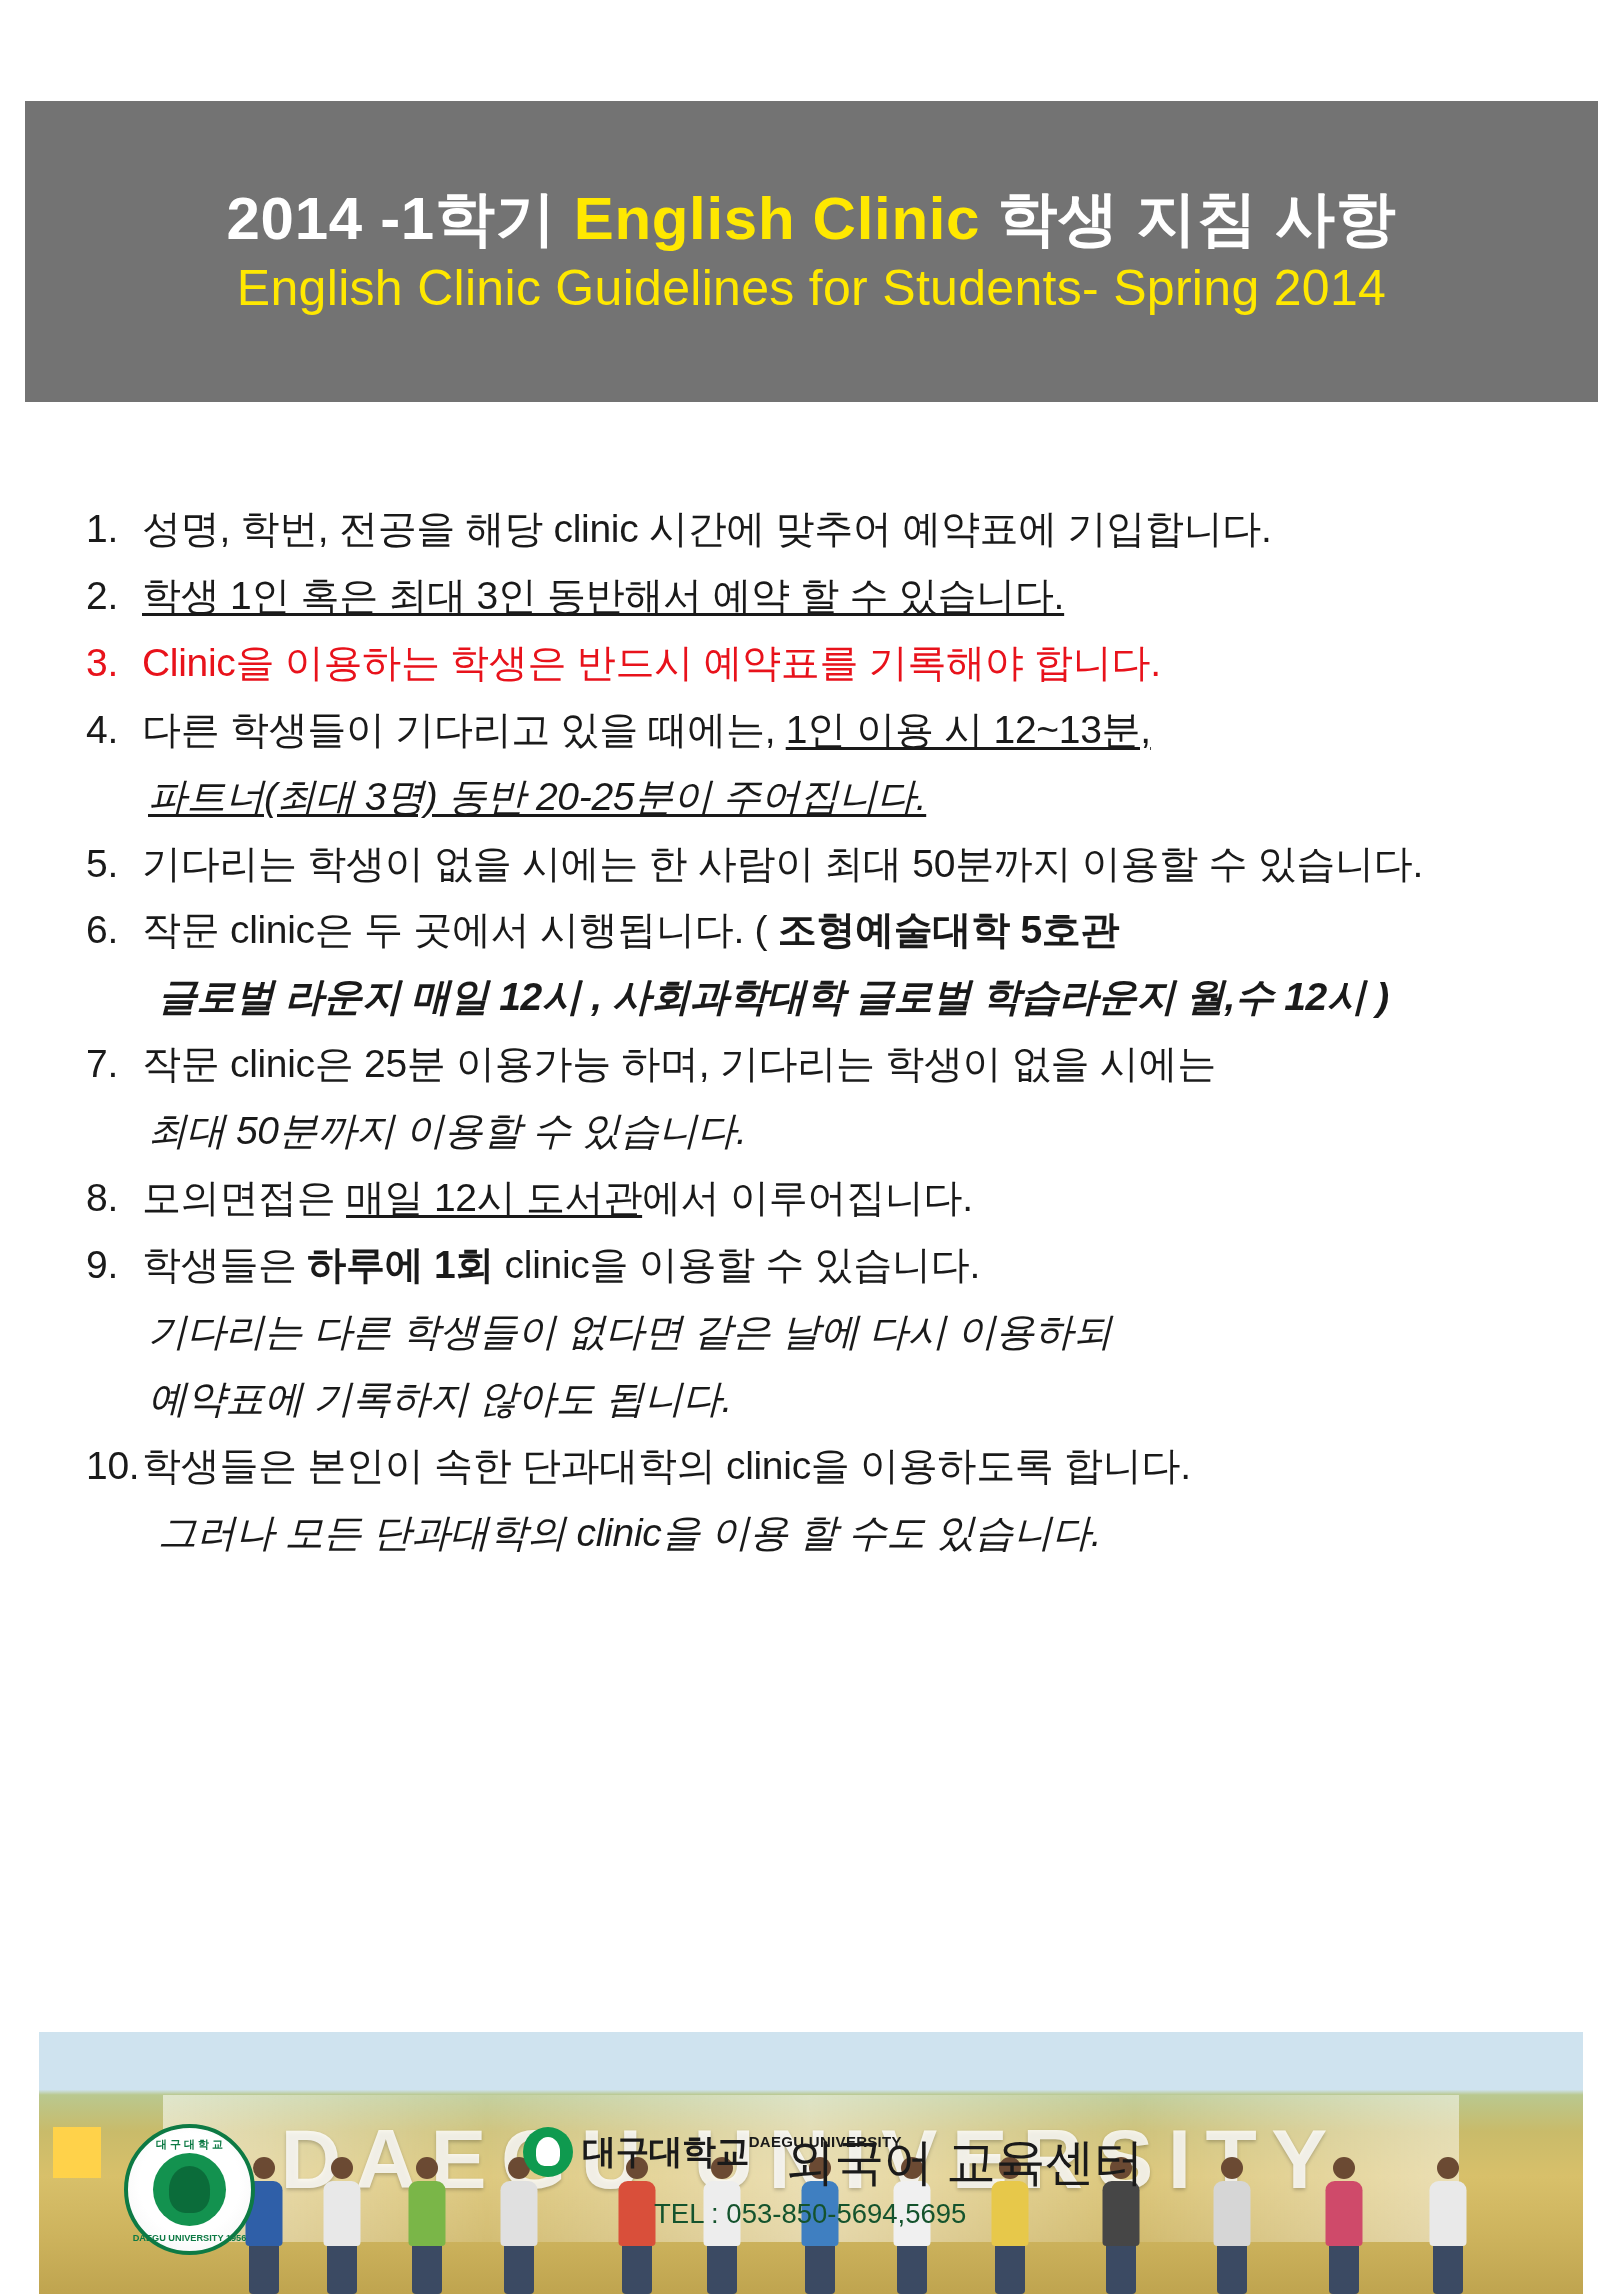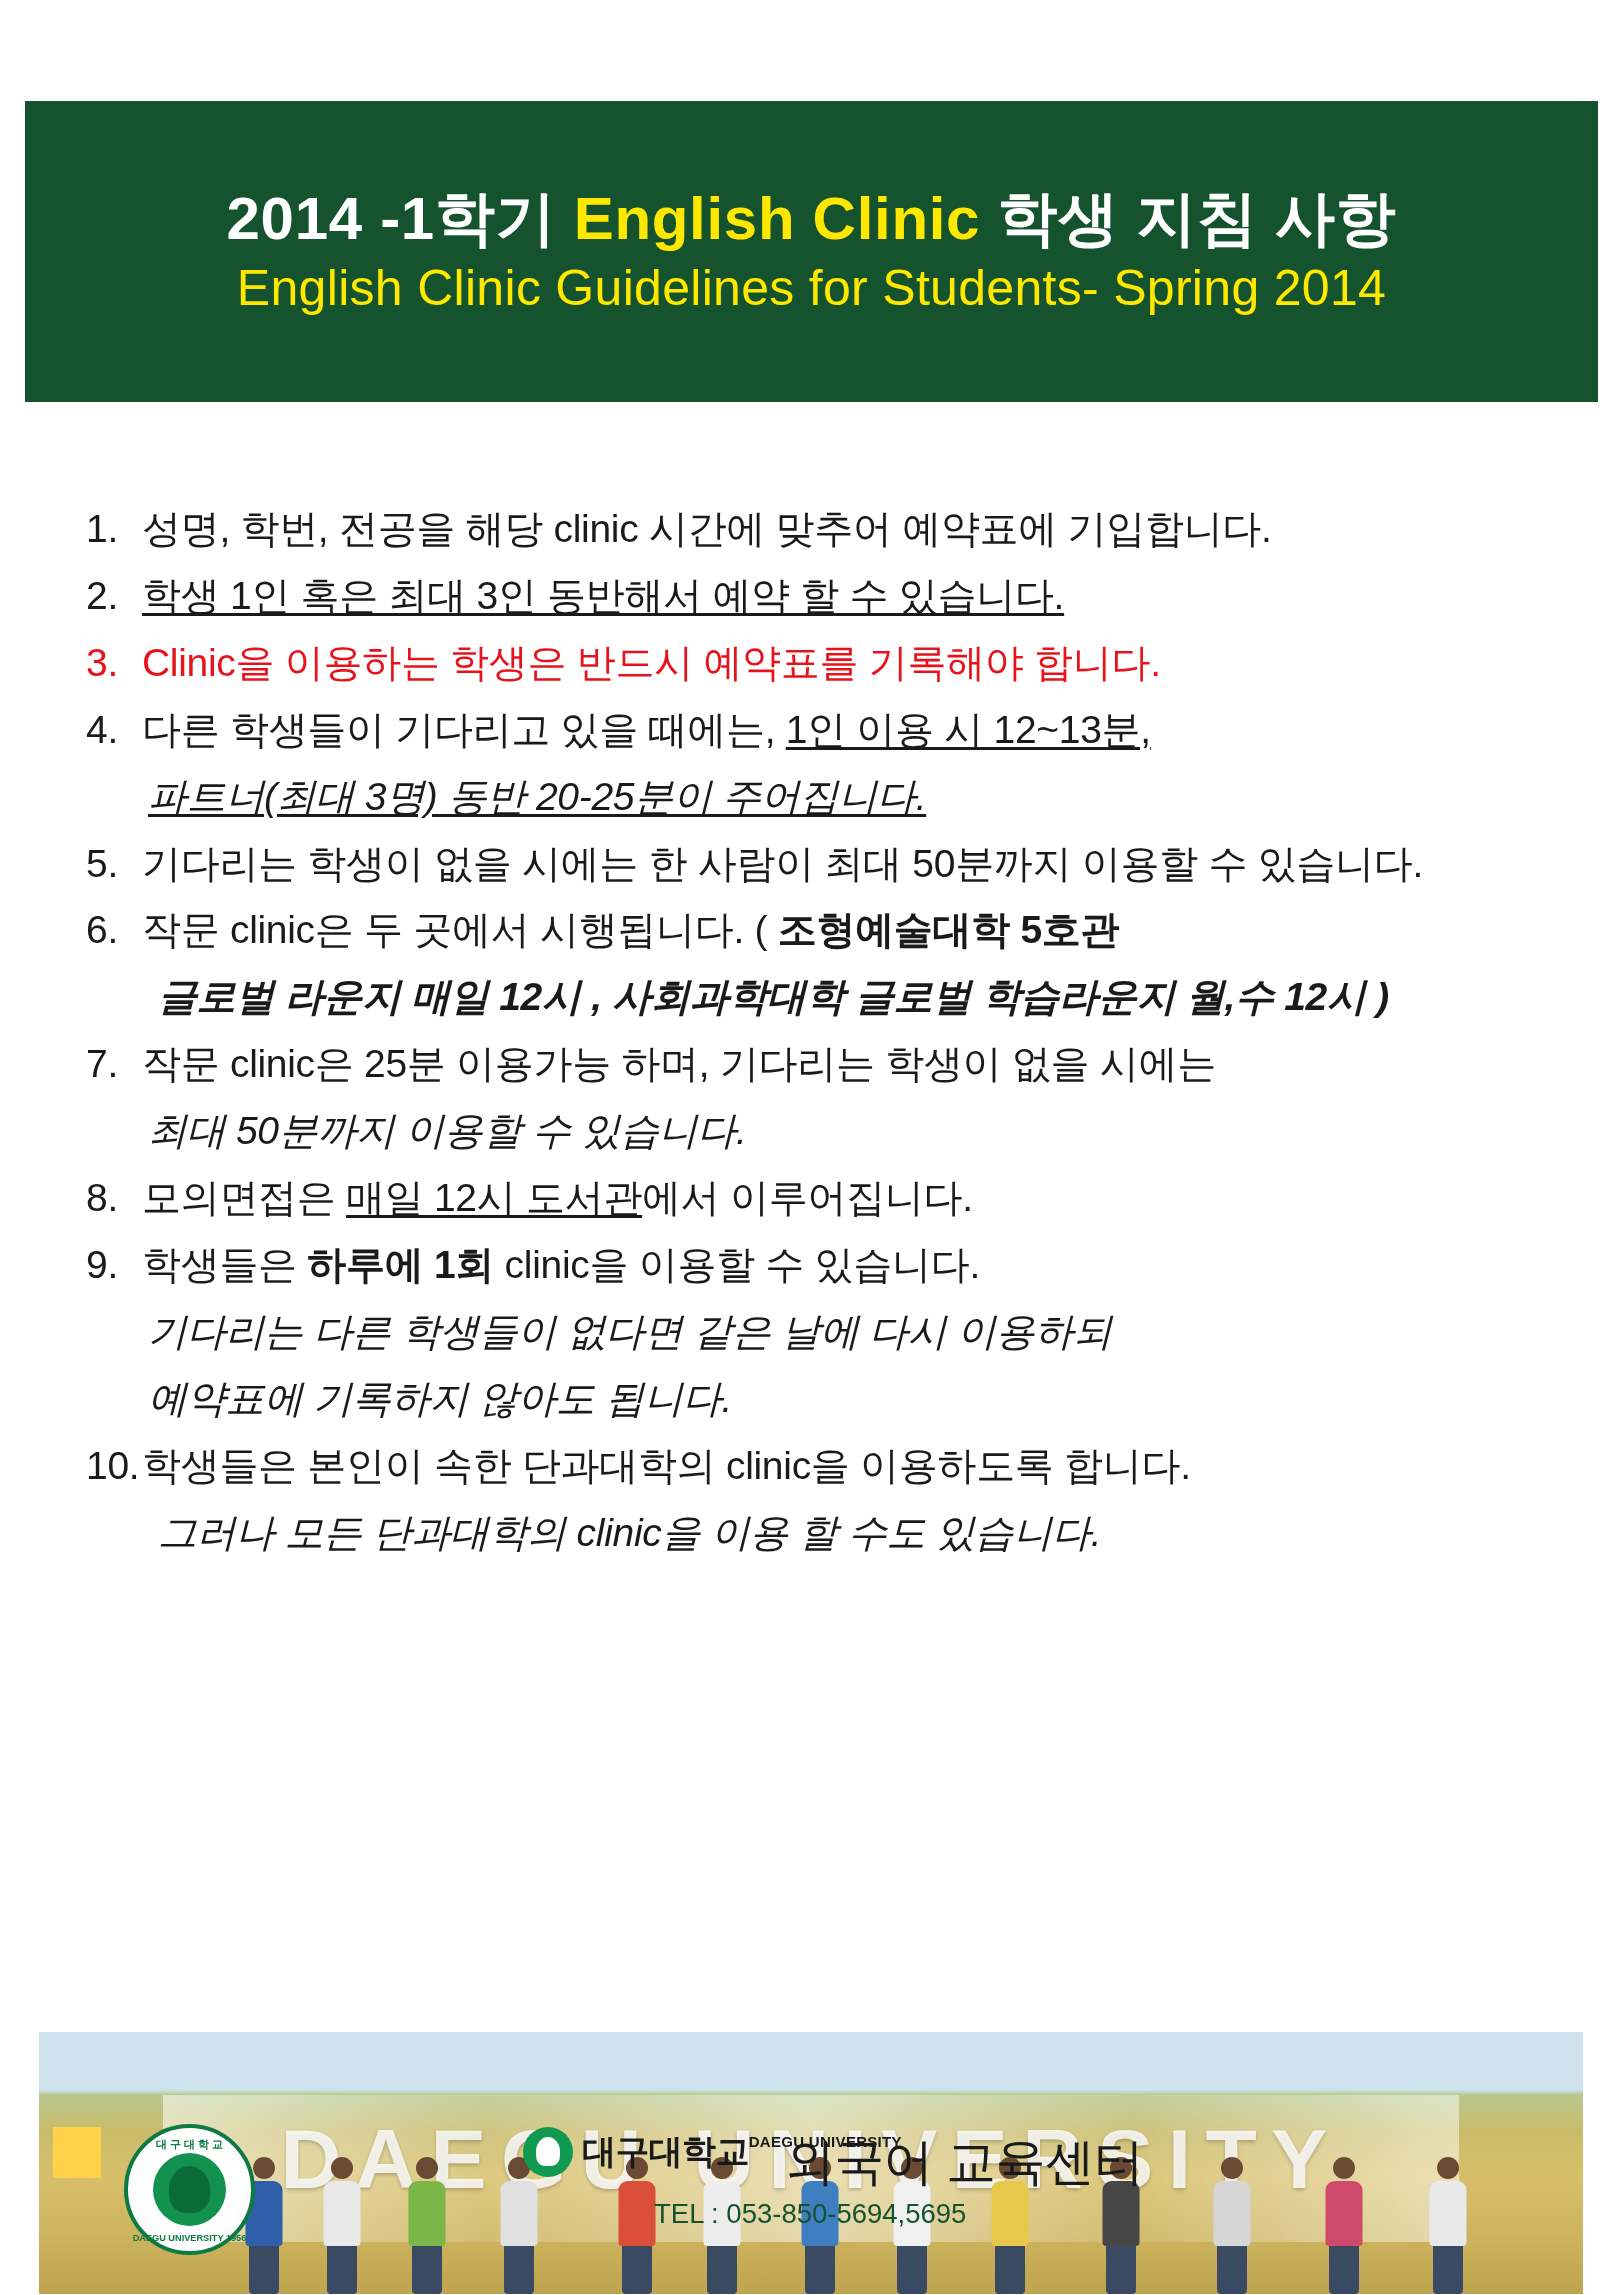--- a/index.html
+++ b/index.html
@@ -15,21 +15,21 @@
     overflow: hidden;
   }
 
   
   .header-banner {
     position: absolute;
     left: 25px;
     top: 101px;
     width: 1573px;
     height: 301px;
-    background: #14532d;
+    background: #737373;
     box-sizing: border-box;
     display: flex;
     flex-direction: column;
     align-items: center;
     justify-content: center;
   }
   .header-line1 {
     font-size: 60px;
     font-weight: bold;
     letter-spacing: 0.7px;

